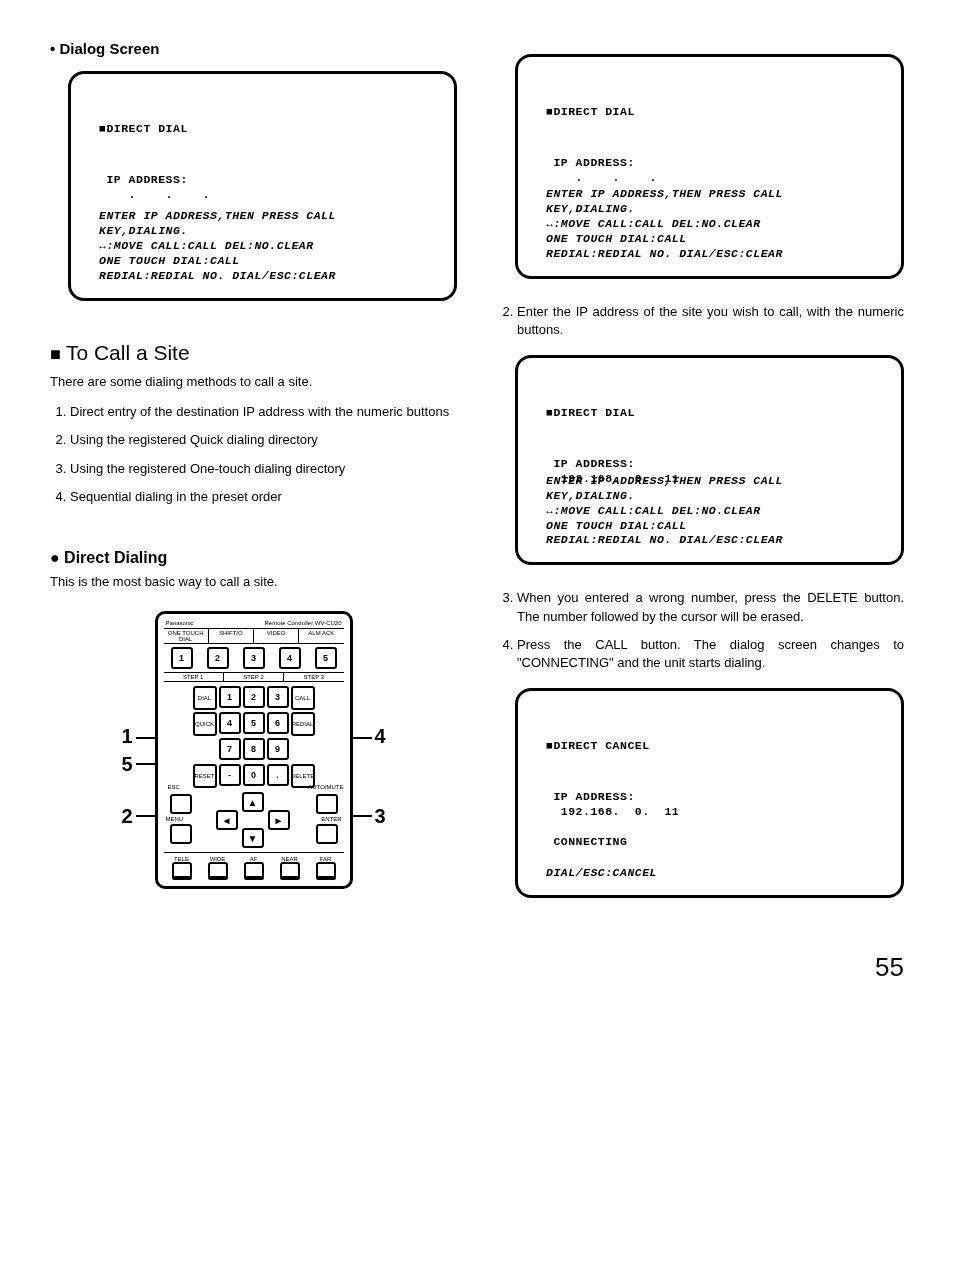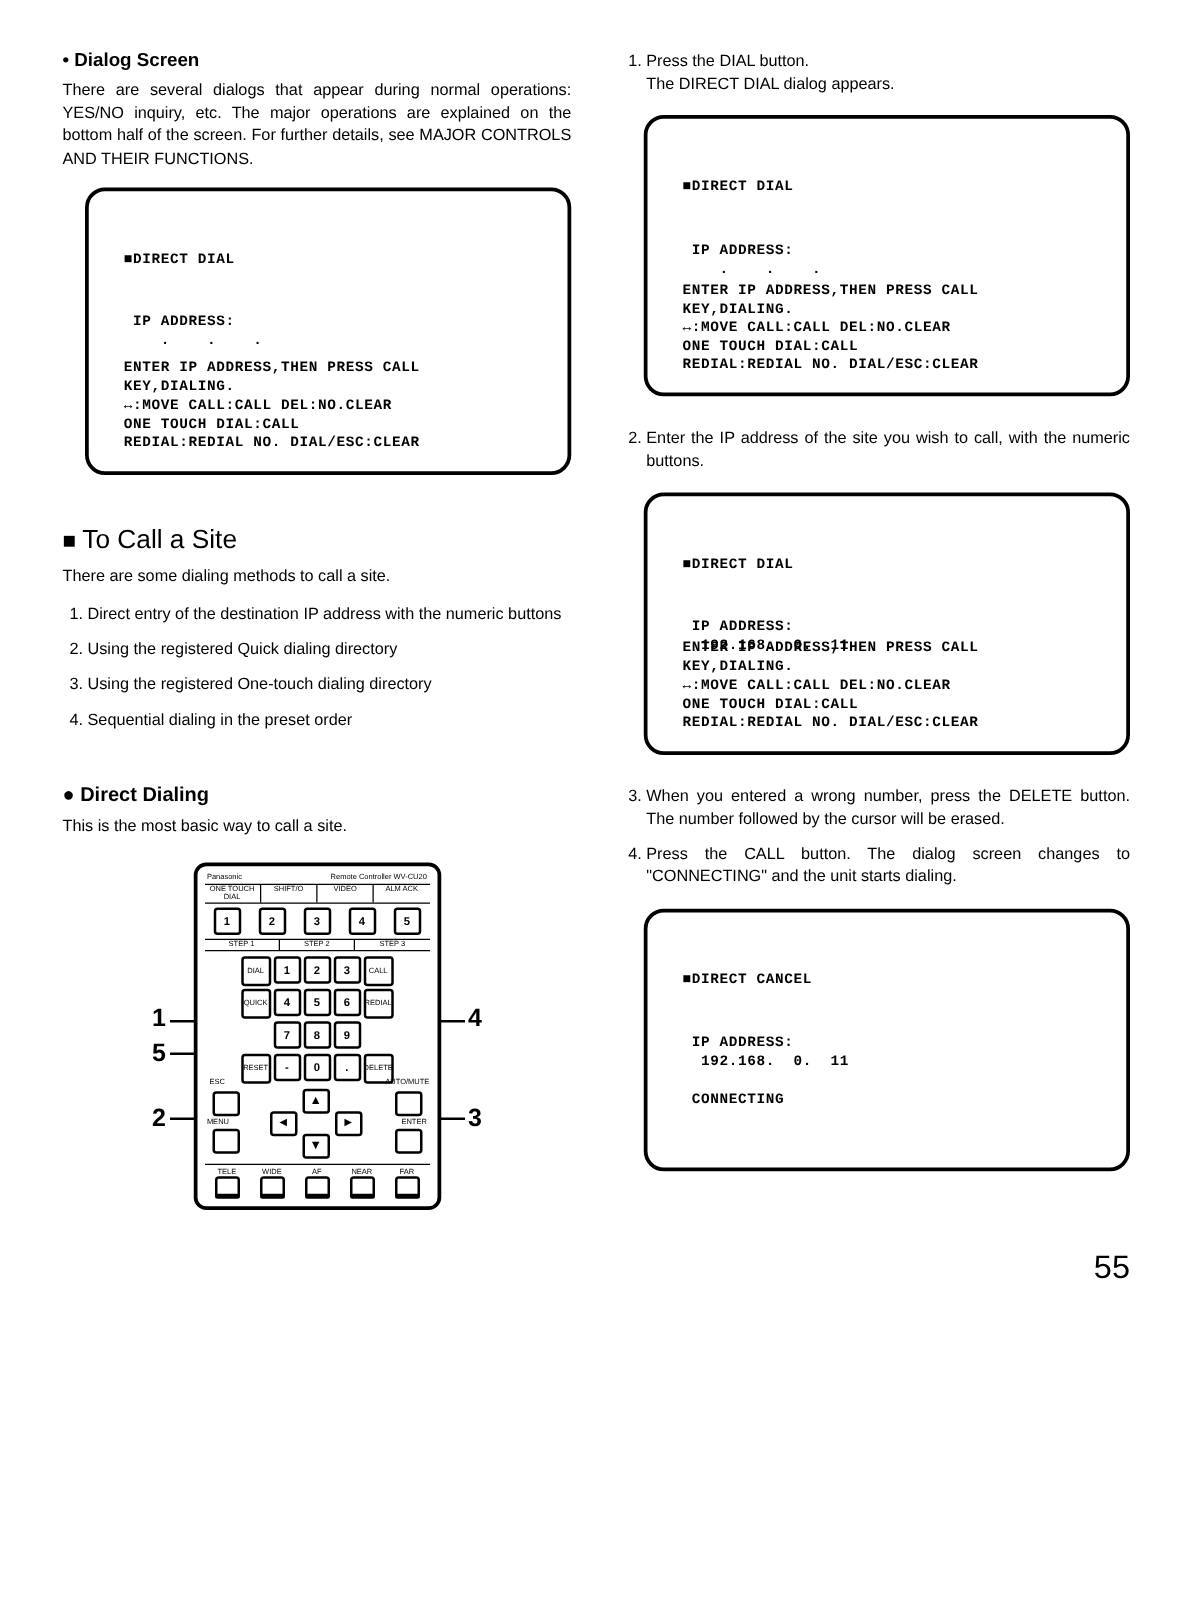--- a/index.html
+++ b/index.html
@@ -75,20 +75,21 @@
   }
   .dialog-box .dbody {
     margin-top: 6px;
   }
   .dialog-box .dfooter {
     position: absolute;
     bottom: 14px;
     left: 28px;
     right: 20px;
     white-space: pre-wrap;
+    font-style: italic;
   }
   .remote-wrap {
     position: relative;
     width: 220px;
     margin: 20px auto 0 auto;
   }
   .remote {
     width: 180px;
     margin: 0 auto;
     border: 3px solid #000;
@@ -196,21 +197,20 @@
   }
 </style>
 </head>
 <body>
 
 <div class="page">
 
   <div class="col">
 
     <h3 class="bullet">Dialog Screen</h3>
-    <p>There are several dialogs that appear during normal operations: YES/NO inquiry, etc. The major operations are explained on the bottom half of the screen. For further details, see MAJOR CONTROLS AND THEIR FUNCTIONS.</p>
 
     <div class="dialog-box" style="height:230px">
       <div>■DIRECT DIAL</div>
       <div class="dbody"> IP ADDRESS:
     .    .    .</div>
       <div class="dfooter">ENTER IP ADDRESS,THEN PRESS CALL
 KEY,DIALING.
 ↔:MOVE CALL:CALL DEL:NO.CLEAR
 ONE TOUCH DIAL:CALL
 REDIAL:REDIAL NO. DIAL/ESC:CLEAR</div>
@@ -323,24 +323,20 @@
             <div class="fb"></div>
           </div>
         </div>
       </div>
     </div>
 
   </div>
 
   <div class="col">
 
-    <ol>
-      <li style="white-space:pre-line">Press the DIAL button.
-The DIRECT DIAL dialog appears.</li>
-    </ol>
 
     <div class="dialog-box" style="height:225px">
       <div>■DIRECT DIAL</div>
       <div class="dbody"> IP ADDRESS:
     .    .    .</div>
       <div class="dfooter">ENTER IP ADDRESS,THEN PRESS CALL
 KEY,DIALING.
 ↔:MOVE CALL:CALL DEL:NO.CLEAR
 ONE TOUCH DIAL:CALL
 REDIAL:REDIAL NO. DIAL/ESC:CLEAR</div>
@@ -365,18 +361,19 @@
       <li>When you entered a wrong number, press the DELETE button. The number followed by the cursor will be erased.</li>
       <li>Press the CALL button. The dialog screen changes to "CONNECTING" and the unit starts dialing.</li>
     </ol>
 
     <div class="dialog-box" style="height:210px">
       <div>■DIRECT CANCEL</div>
       <div class="dbody"> IP ADDRESS:
   192.168.  0.  11
 
  CONNECTING</div>
+      <div class="dfooter">DIAL/ESC:CANCEL</div>
     </div>
 
   </div>
 </div>
 
 <div class="page-num">55</div>
 
 </body></html>

